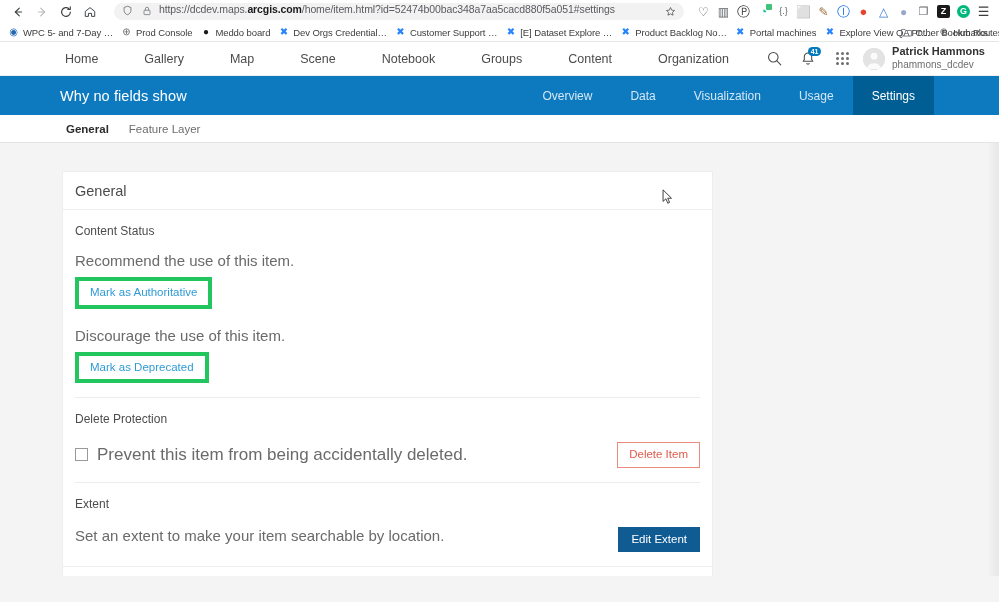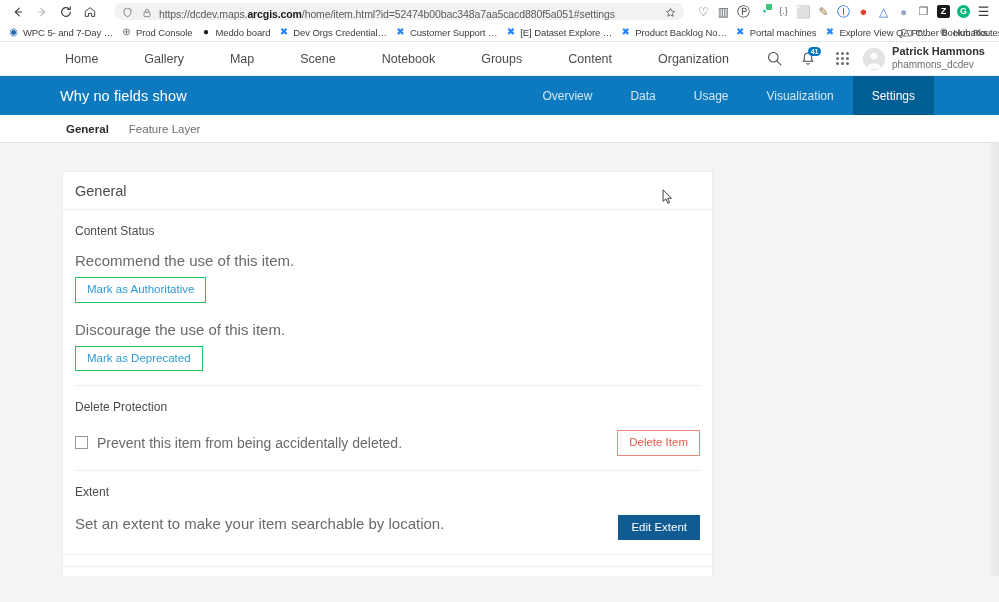--- a/index.html
+++ b/index.html
@@ -29,21 +29,21 @@
     display: flex; align-items: center; justify-content: center;
     color: #5f6368;
     font-size: 12px;
     border-radius: 3px;
     flex: 0 0 auto;
   }
   .nav-btn svg { display: block; }
   .url-wrap {
     flex: 1 1 auto;
     display: flex;
-    align-items: flex-end;
+    align-items: flex-start;
     height: 17px;
     margin: 0 6px 0 12px;
     background: #f2f2f3;
     border-radius: 9px;
     padding: 0 6px;
     min-width: 0;
   }
   .url-icon {
     width: 15px; height: 15px;
     display: flex; align-items: center; justify-content: center;
@@ -280,21 +280,21 @@
     margin-bottom: 8px;
   }
   .divider {
     height: 1px;
     background: #ececec;
     margin: 14px 12px 0 12px;
   }
 
   .btn-outline-blue {
     display: inline-block;
-    border: 1px solid #22c55e;
+    border: 4px solid #22c55e;
     background: #ffffff;
     color: #2f9bd6;
     font-size: 11.5px;
     padding: 6px 11px;
     line-height: 1;
     font-family: inherit;
   }
   .btn-outline-red {
     display: inline-block;
     border: 1px solid #eb8a7d;
@@ -343,21 +343,21 @@
     justify-content: space-between;
     padding: 0 12px;
   }
   .cb-row { display: flex; align-items: center; gap: 9px; }
   .checkbox {
     width: 13px; height: 13px;
     border: 1px solid #9a9a9a;
     background: #fff;
     flex: 0 0 auto;
   }
-  .cb-label { font-size: 14px; color: #6a6a6a; }
+  .cb-label { font-size: 17px; color: #6a6a6a; }
 
   .card-footer {
     display: flex;
     justify-content: flex-end;
     align-items: center;
     gap: 8px;
     padding: 11px 12px;
     border-top: 1px solid #f0f0f0;
     margin-top: 14px;
   }
@@ -579,22 +579,22 @@
       <span class="user-handle">phammons_dcdev</span>
     </div>
   </div>
 </div>
 
 <div class="item-bar">
   <div class="item-title">Why no fields show</div>
   <div class="item-tabs">
     <div class="item-tab">Overview</div>
     <div class="item-tab">Data</div>
+    <div class="item-tab">Visualization</div>
     <div class="item-tab">Usage</div>
-    <div class="item-tab">Visualization</div>
     <div class="item-tab active">Settings</div>
     <div class="item-tab-spacer"></div>
   </div>
 </div>
 
 <div class="subtabs">
   <div class="subtab active">General</div>
   <div class="subtab">Feature Layer</div>
 </div>
 

